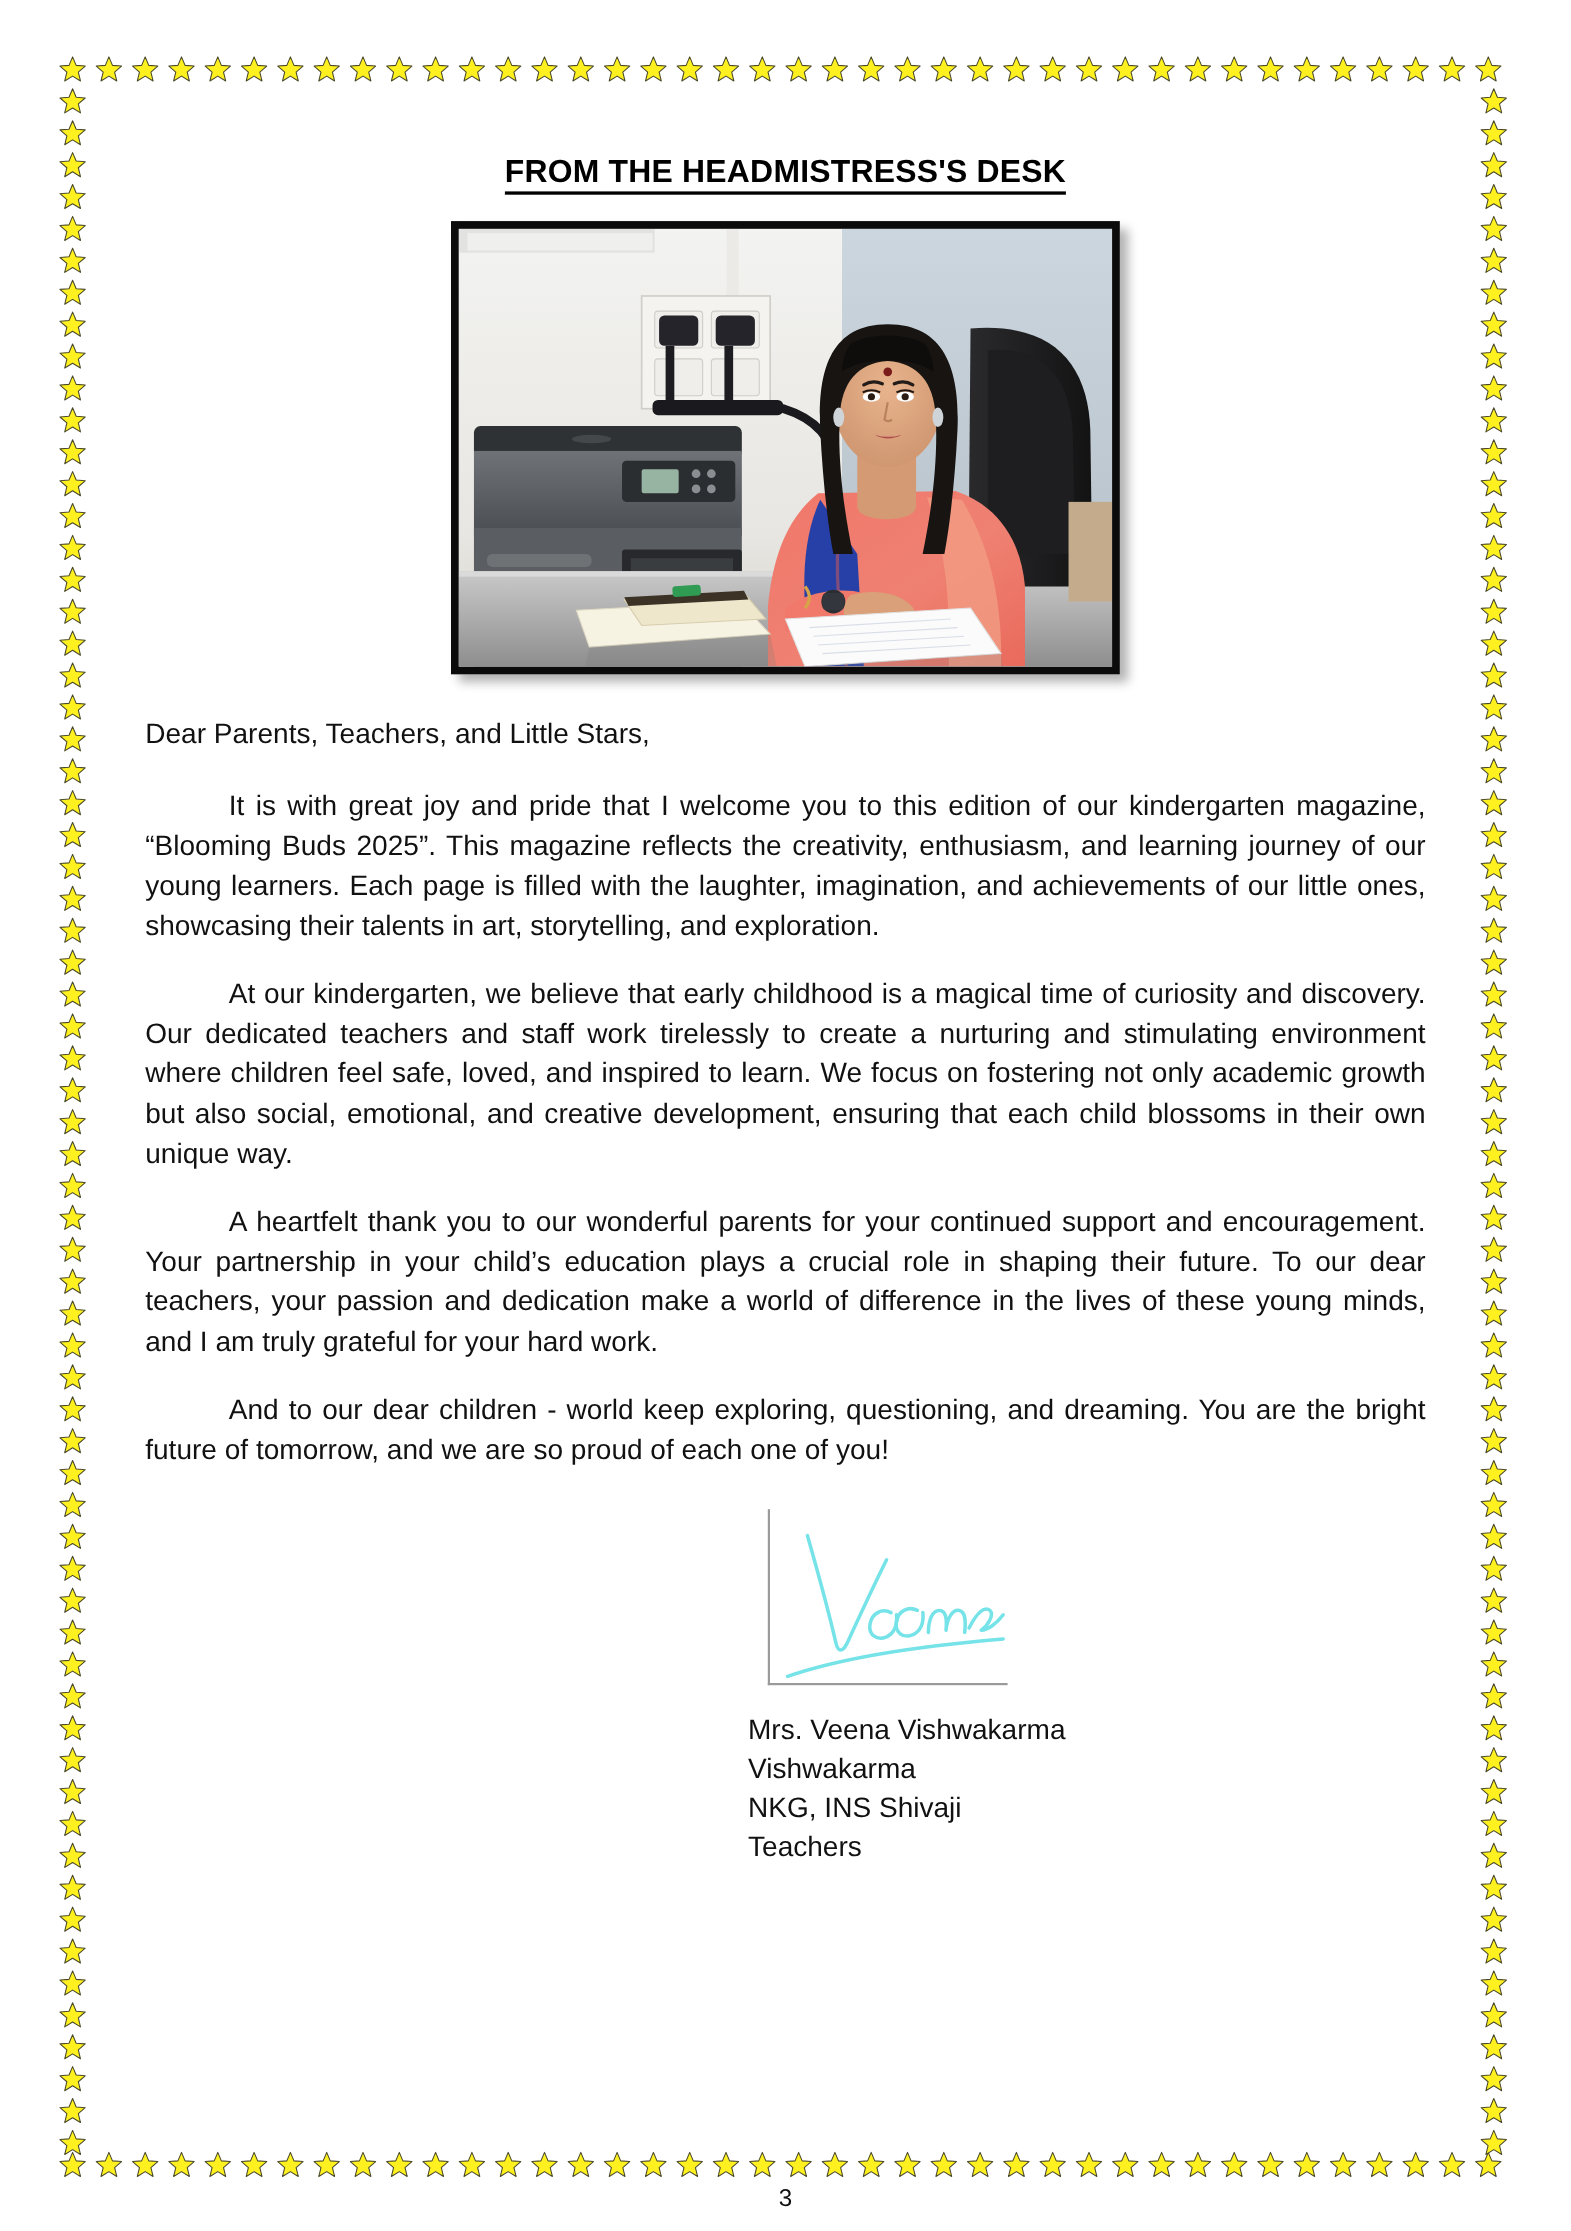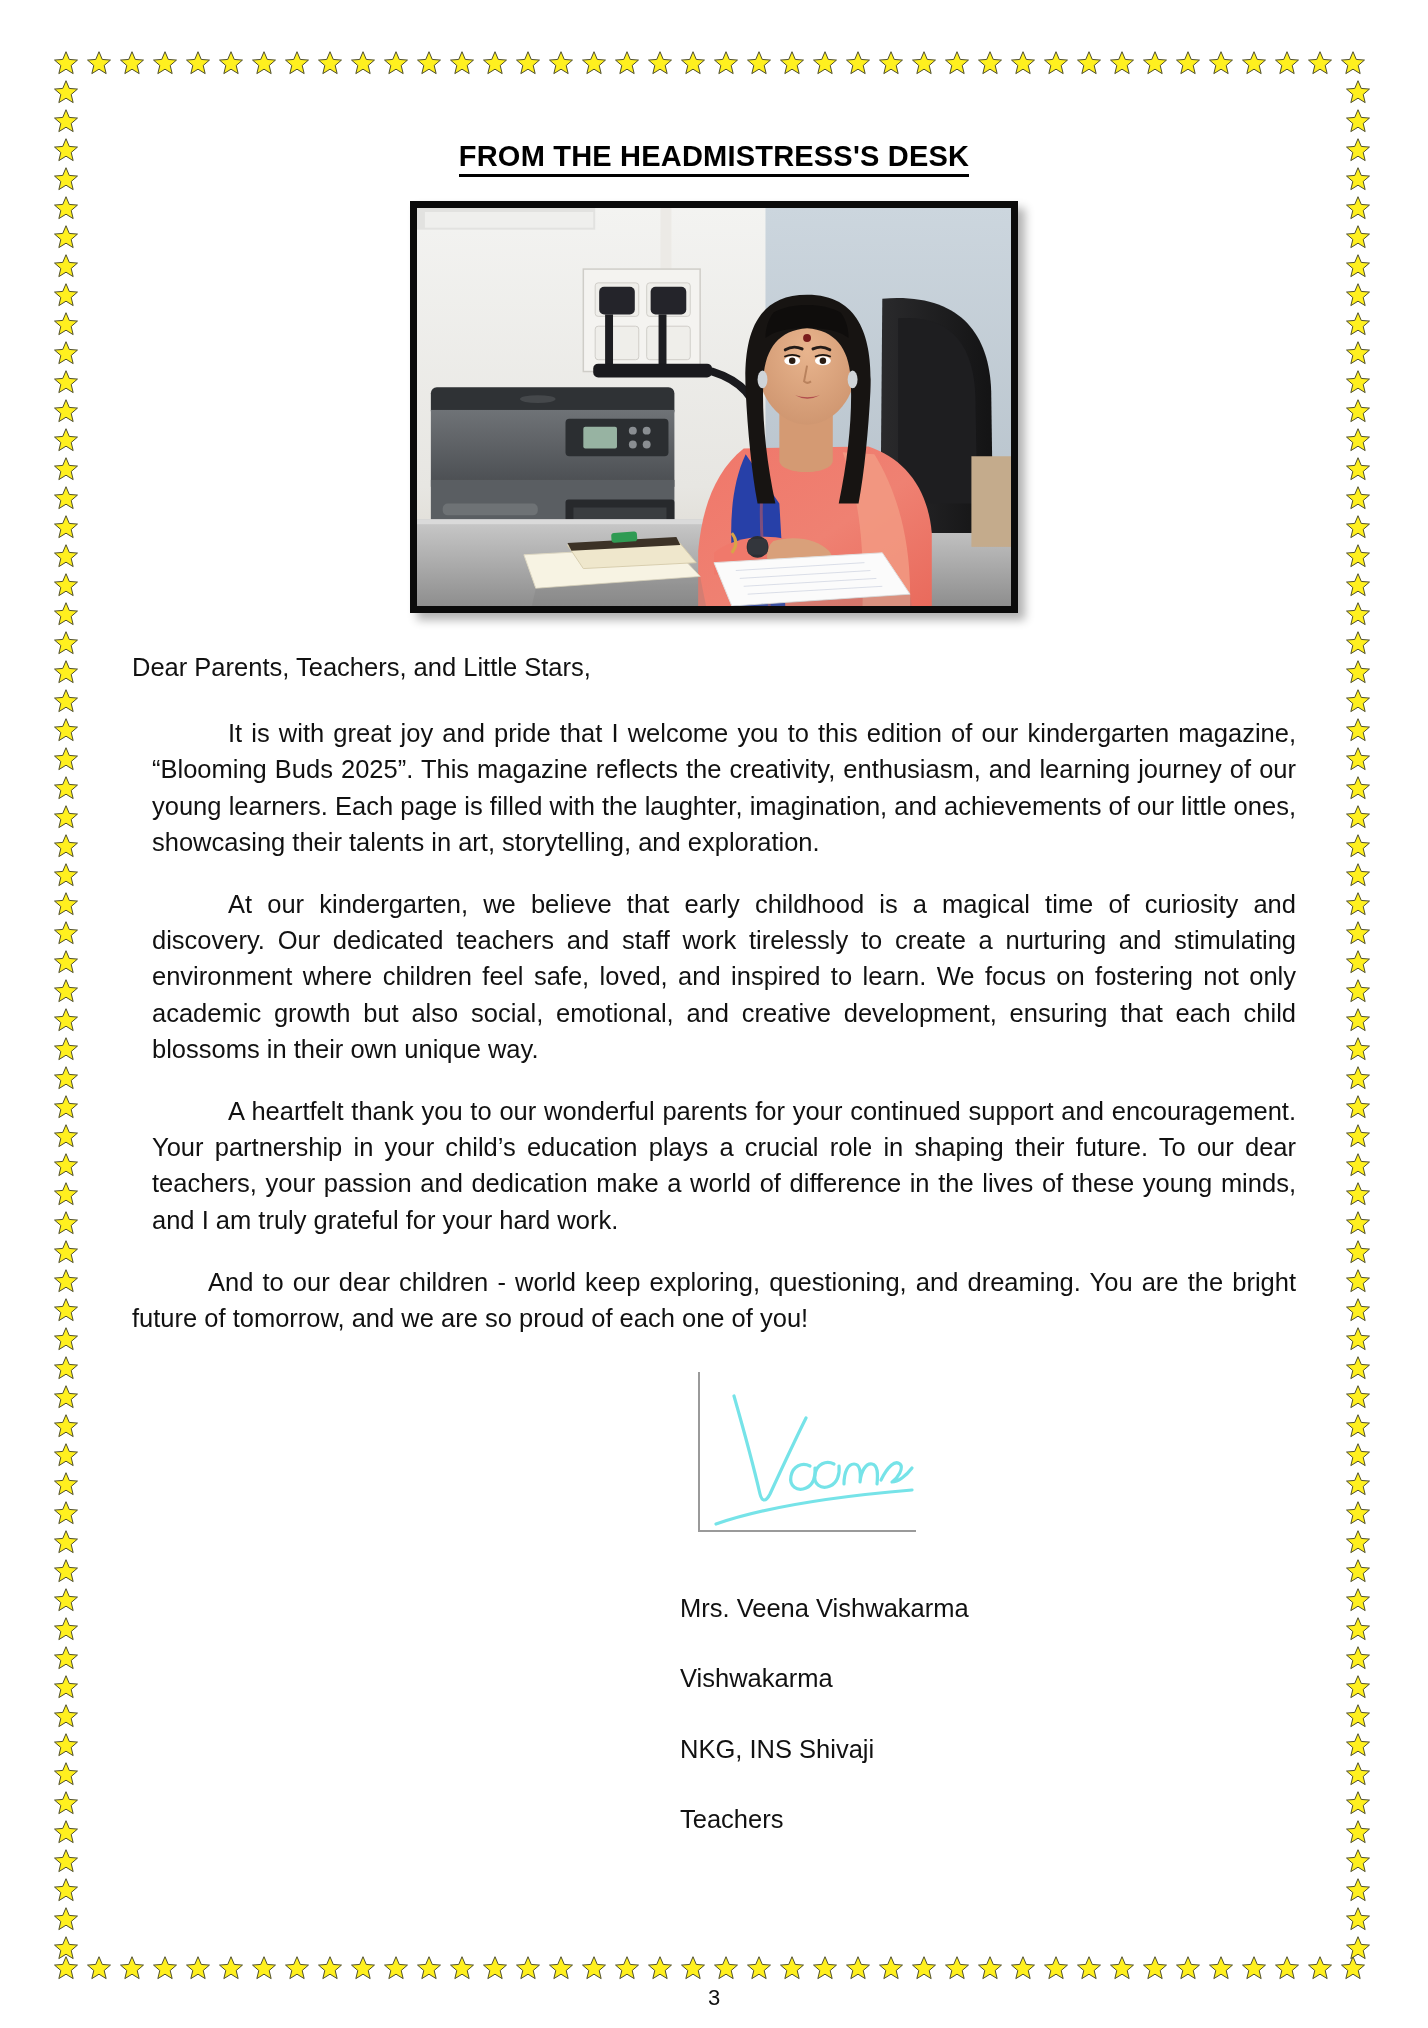--- a/index.html
+++ b/index.html
@@ -88,21 +88,20 @@
   .body-text p {
     margin: 0 0 26px 0;
     text-align: justify;
   }
   .body-text p.salutation {
     text-align: left;
     margin-bottom: 30px;
   }
   .body-text p.indent {
     text-indent: 76px;
-    margin-left: 20px;
   }
   .body-text p.last-indent {
     text-indent: 76px;
     margin-bottom: 30px;
   }
   .body-text p.closing {
     text-align: left;
     margin-bottom: 0;
   }
 
@@ -132,21 +131,21 @@
   .sig-ink svg { display:block; width: 260px; height: 170px; }
 
   .sig-lines {
     position: absolute;
     left: 548px;
     top: 190px;
     font-size: 25.5px;
     line-height: 1.38;
     color: #111;
   }
-  .sig-lines div { white-space: nowrap; margin-top: 35px; }
+  .sig-lines div { white-space: nowrap; }
 
   
   .page-number {
     position: absolute;
     left: 0;
     right: 0;
     top: 1985px;
     text-align: center;
     font-size: 22px;
     color: #111;

